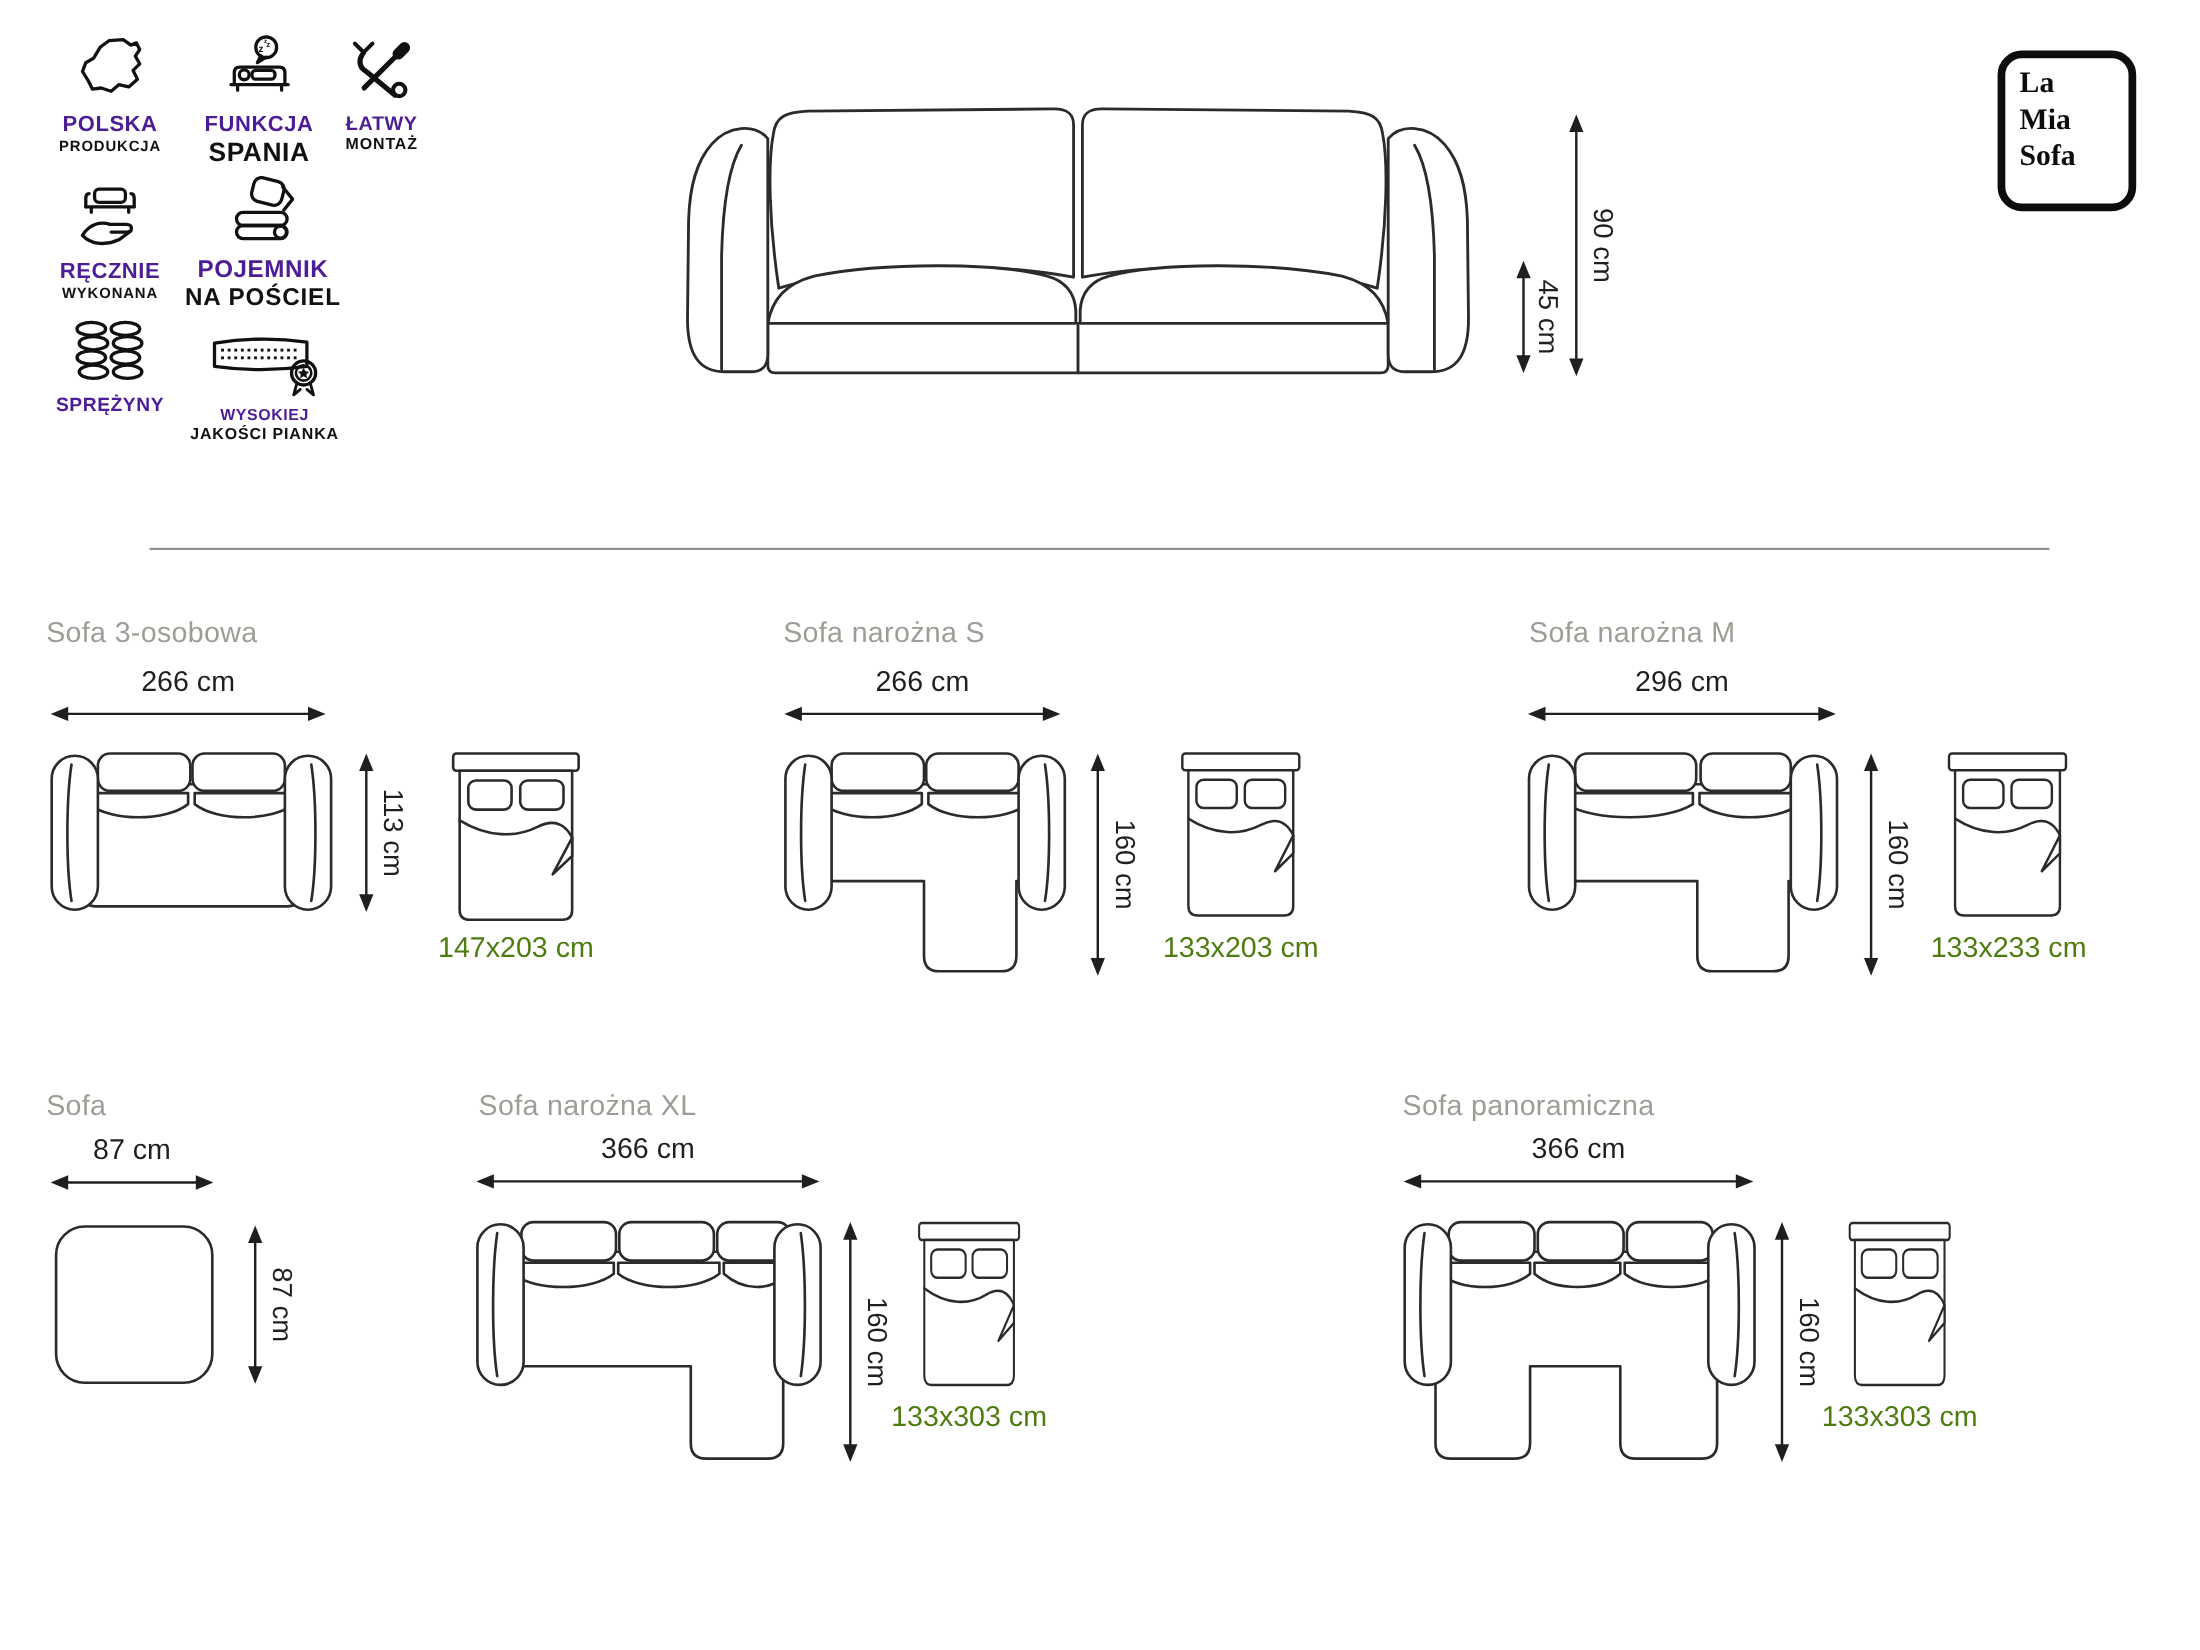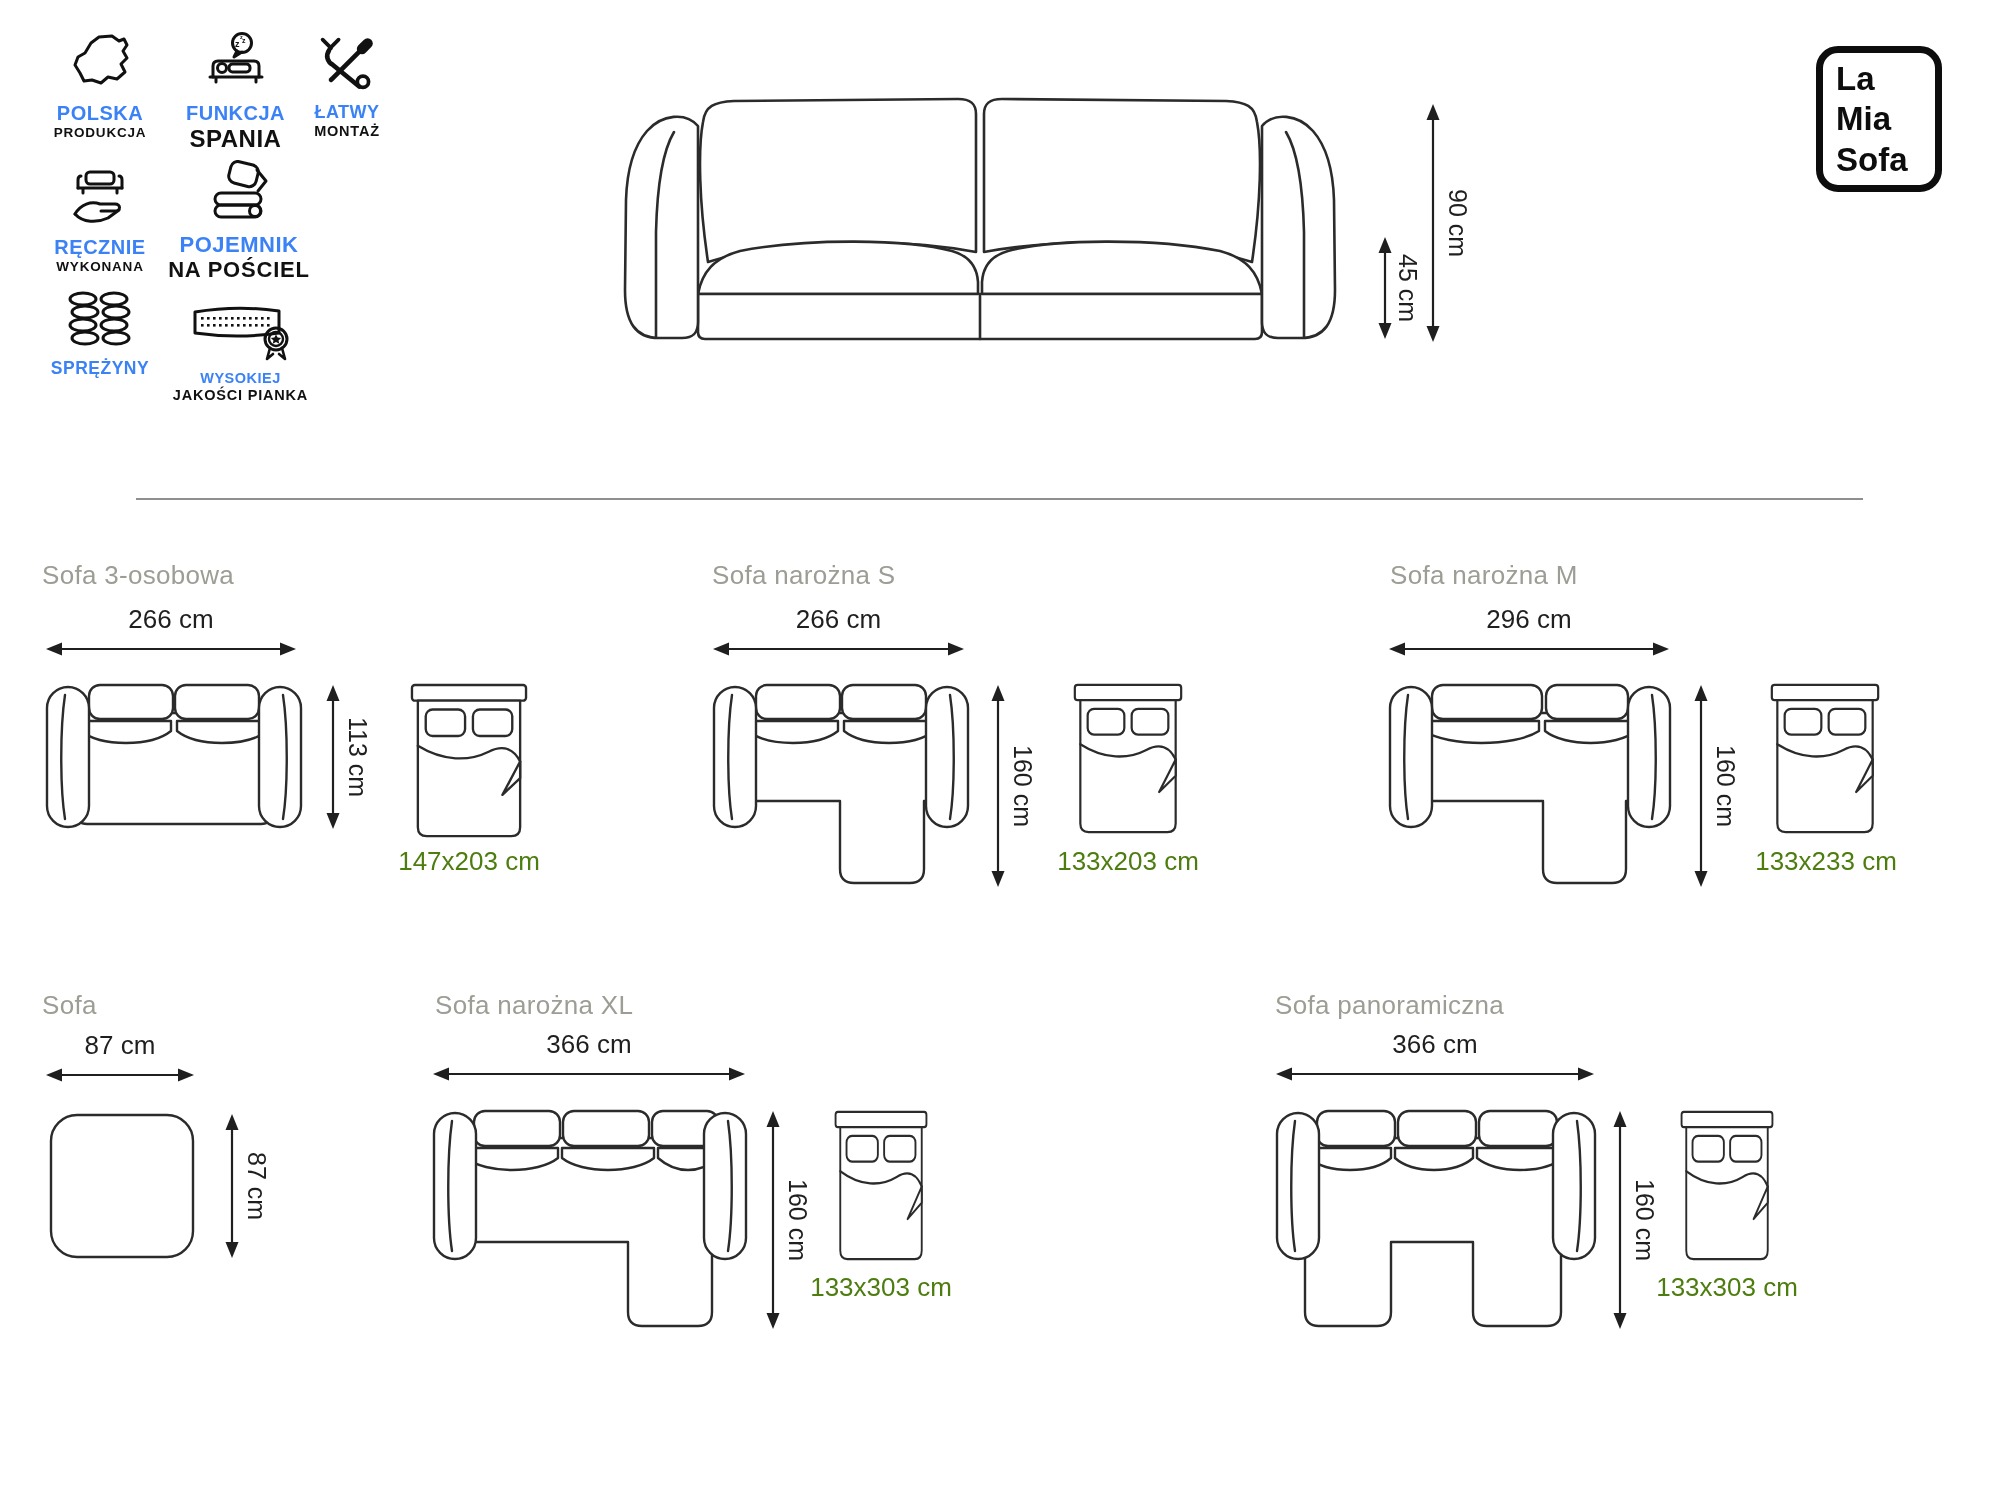--- a/index.html
+++ b/index.html
@@ -1,31 +1,31 @@
 <!DOCTYPE html>
 <html><head>
 <meta charset="utf-8">
 <style>
   html,body{margin:0;padding:0;background:#fff;}
   #stage{position:relative;width:2000px;height:1500px;background:#ffffff;overflow:hidden;
          font-family:"Liberation Sans","DejaVu Sans",sans-serif;color:#111;}
   .abs{position:absolute;}
   
   .badge{position:absolute;display:flex;flex-direction:column;align-items:center;text-align:center;}
-  .badge .bl1{font-weight:bold;font-size:20px;letter-spacing:.5px;line-height:1.15;color:#3b82f6;}
+  .badge .bl1{font-weight:bold;font-size:20px;letter-spacing:.5px;line-height:1.15;color:#4c1d95;}
   .badge .bl2{font-weight:bold;font-size:13.5px;letter-spacing:.8px;line-height:1.2;color:#111;}
   .badge.big2 .bl2{font-size:24px;letter-spacing:.5px;}
   .badge.eq .bl1,.badge.eq .bl2{font-size:22px;}
   .badge.small .bl1,.badge.small .bl2{font-size:14.5px;}
   .badge svg{display:block;margin-bottom:8px;}
   
   .lugano{position:absolute;text-align:center;font-size:35px;font-weight:bold;letter-spacing:1.5px;color:#1c1c1c;}
   .logo{position:absolute;border:7px solid #0d0d0d;border-radius:22px;box-sizing:border-box;
         padding:6px 0 0 13px;}
-  .logo div{font-size:33px;font-weight:bold;line-height:1.22;color:#0d0d0d;}
+  .logo div{font-size:27px;font-weight:bold;line-height:1.22;color:#0d0d0d;font-family:Liberation Serif, serif;}
   
   .divider{position:absolute;background:#8f8f8f;height:2px;}
   
   .vtitle{position:absolute;font-size:26px;color:#9d9d95;letter-spacing:.3px;}
   .wlabel{position:absolute;text-align:center;font-size:26px;color:#1f1f1f;}
   .blabel{position:absolute;text-align:center;font-size:26px;color:#4d7c0f;}
   .vlabel{position:absolute;writing-mode:vertical-rl;font-size:25px;color:#1f1f1f;
           display:flex;align-items:center;justify-content:center;width:30px;}
   svg{display:block;}
   .ln{stroke:#2b2b2b;fill:#fff;stroke-width:2.4;stroke-linejoin:round;stroke-linecap:round;}

